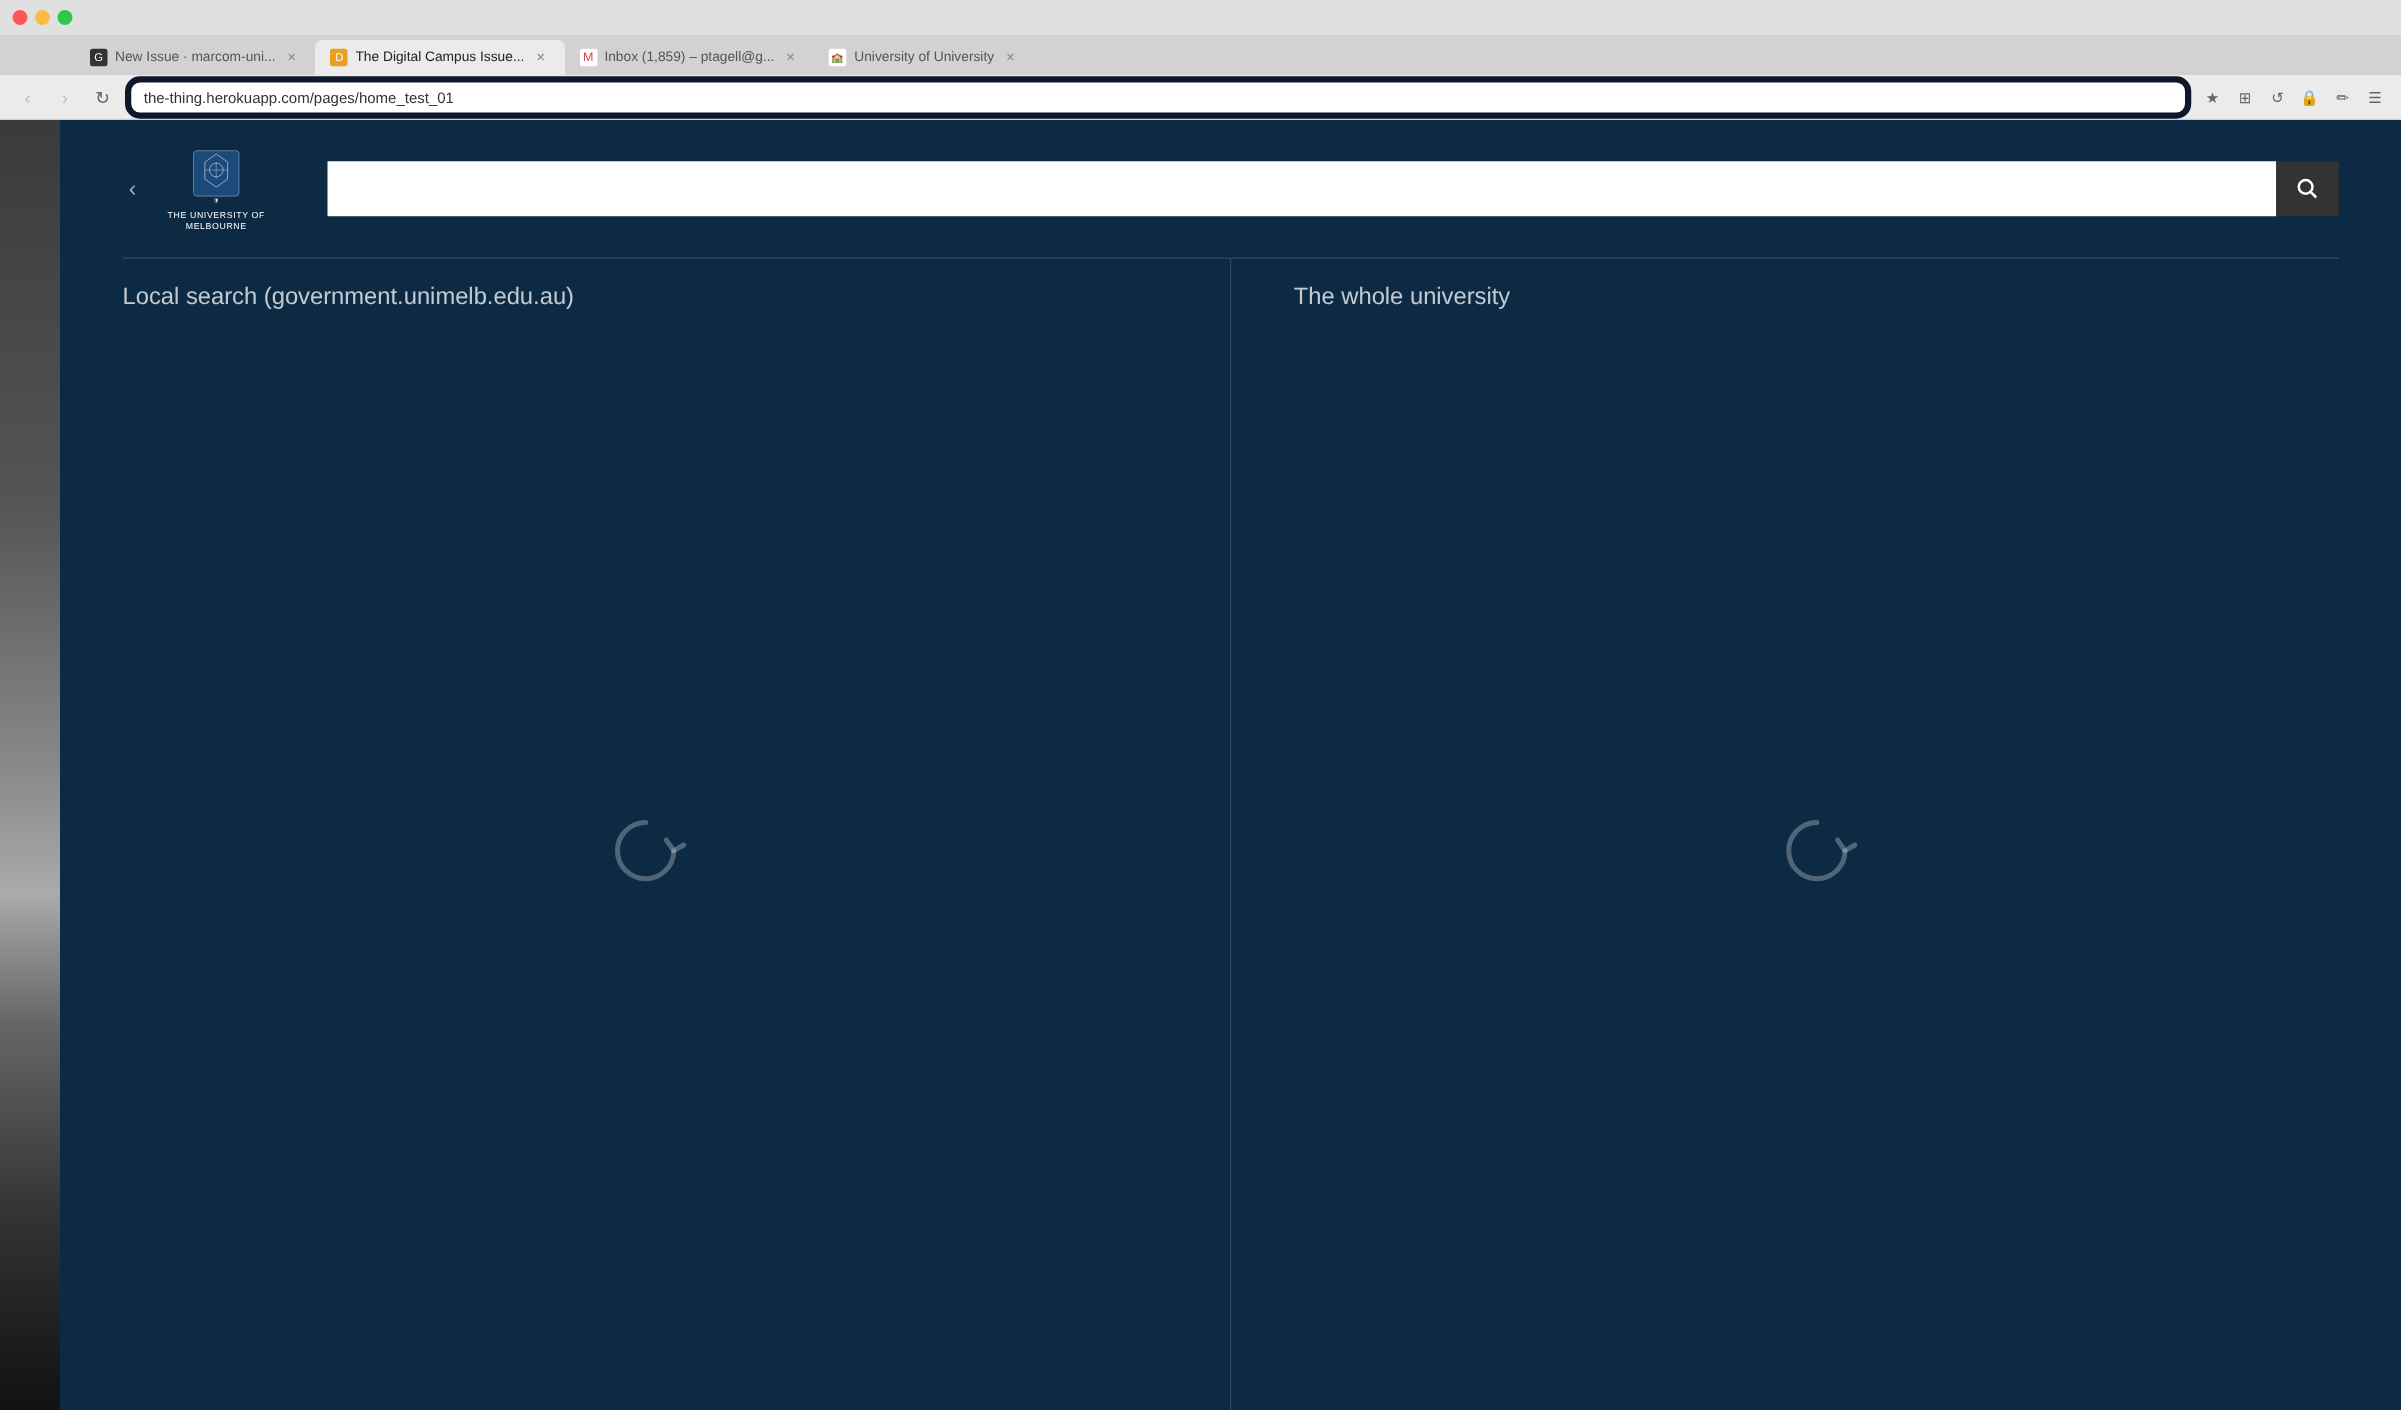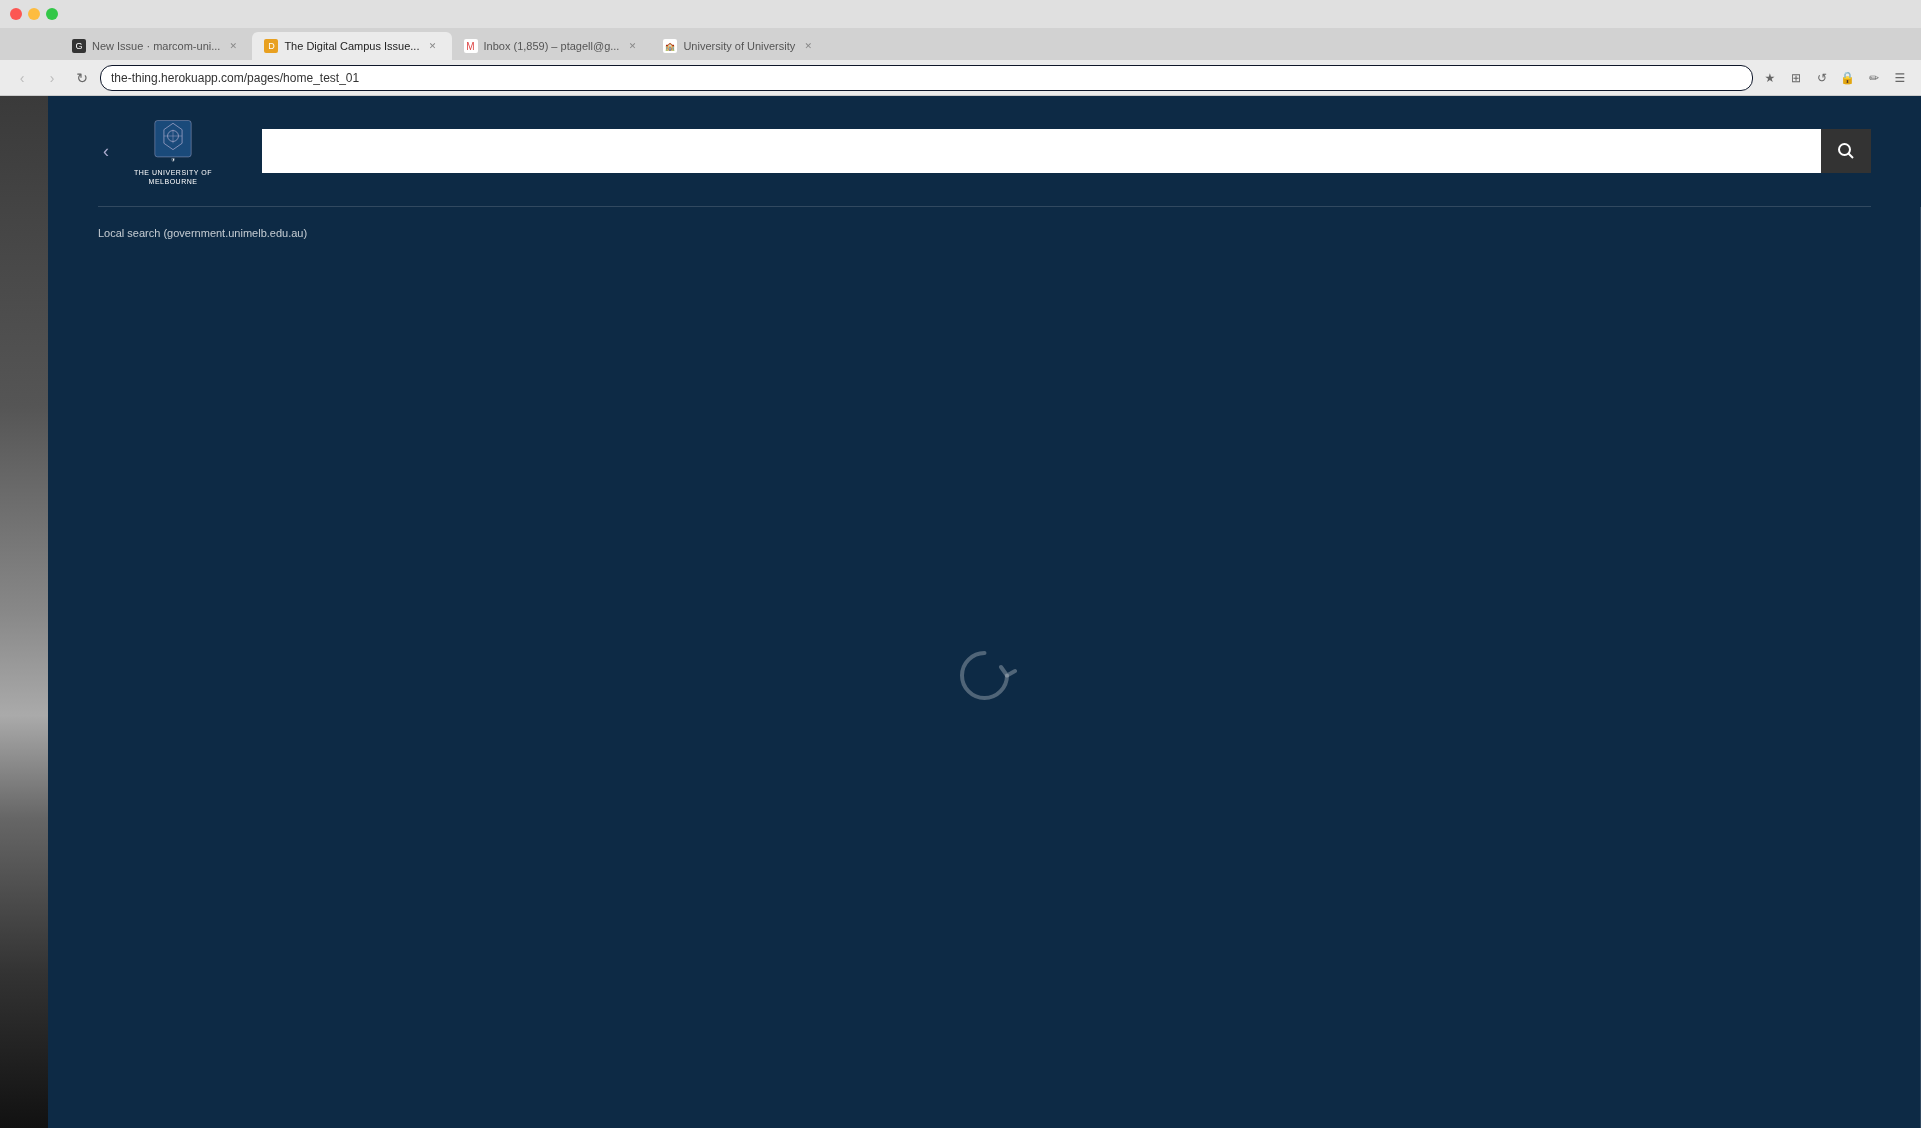--- a/index.html
+++ b/index.html
@@ -118,21 +118,21 @@
       justify-content: center;
       font-size: 14px;
       color: #666;
     }
     .nav-btn.disabled { color: #bbb; cursor: default; }
 
     .address-bar {
       flex: 1;
       height: 24px;
       border-radius: 12px;
-      border: 1px solid #0f172a;
+      border: 5px solid #0f172a;
       background: white;
       padding: 12px 10px;
       font-size: 12px;
       color: #333;
       display: flex;
       align-items: center;
     }
 
     .address-text {
       font-size: 12px;
@@ -260,21 +260,21 @@
       padding: 20px 50px;
       position: relative;
     }
 
     .results-column:first-child {
       border-right: 1px solid rgba(255,255,255,0.15);
     }
 
     .results-column-title {
       color: rgba(255,255,255,0.75);
-      font-size: 11px;
+      font-size: 19px;
       font-weight: 400;
       margin-bottom: 4px;
     }
 
     .loading-spinner-area {
       flex: 1;
       display: flex;
       align-items: center;
       justify-content: center;
     }
@@ -403,18 +403,29 @@
         <div class="loading-spinner-area">
           <div class="sync-icon">
             <svg width="65" height="65" viewBox="0 0 65 65" fill="none">
               <path d="M32.5 10 A22.5 22.5 0 1 0 55 32.5" stroke="rgba(255,255,255,0.28)" stroke-width="4" fill="none" stroke-linecap="round"></path>
               <path d="M55 32.5 L49 24 M55 32.5 L63 28" stroke="rgba(255,255,255,0.28)" stroke-width="4" fill="none" stroke-linecap="round"></path>
             </svg>
           </div>
         </div>
       </div>
 
+      <div class="results-column">
+        <div class="results-column-title">The whole university</div>
+        <div class="loading-spinner-area">
+          <div class="sync-icon">
+            <svg width="65" height="65" viewBox="0 0 65 65" fill="none">
+              <path d="M32.5 10 A22.5 22.5 0 1 0 55 32.5" stroke="rgba(255,255,255,0.28)" stroke-width="4" fill="none" stroke-linecap="round"></path>
+              <path d="M55 32.5 L49 24 M55 32.5 L63 28" stroke="rgba(255,255,255,0.28)" stroke-width="4" fill="none" stroke-linecap="round"></path>
+            </svg>
+          </div>
+        </div>
+      </div>
 
     </div>
 
   </div>
 
 </div>
 
 </body></html>

